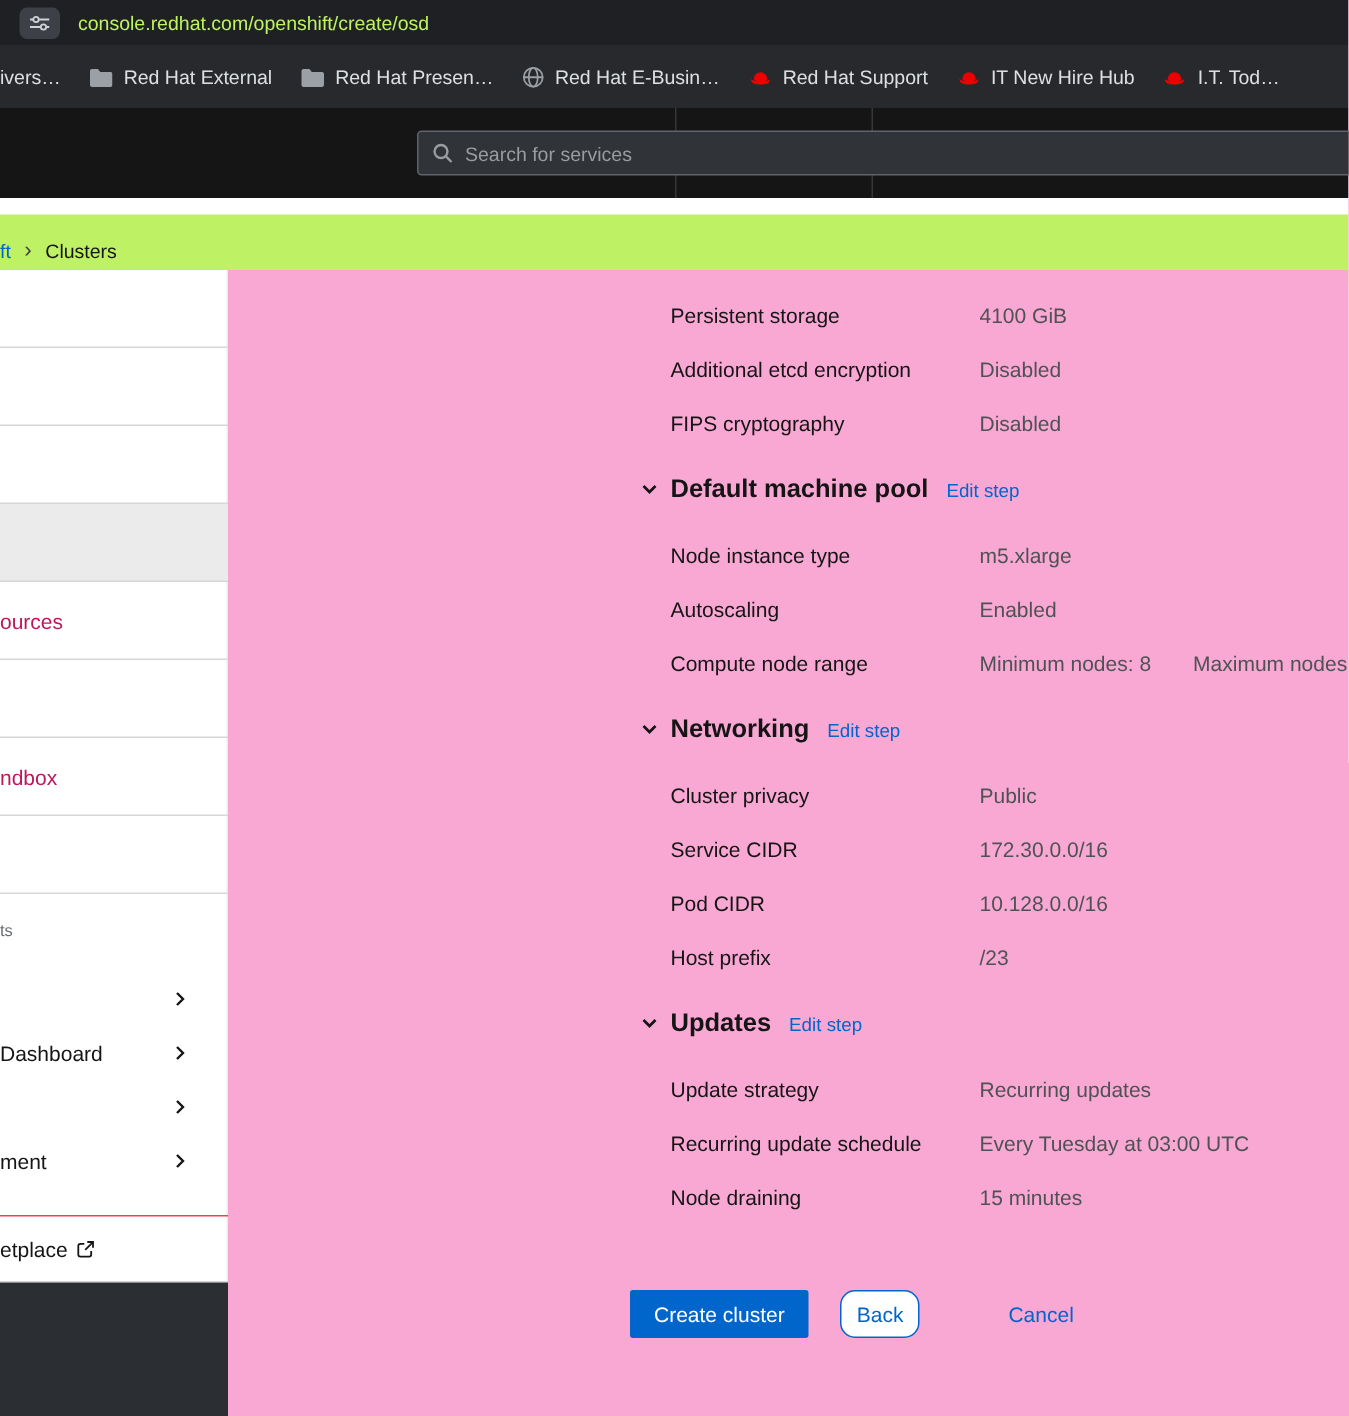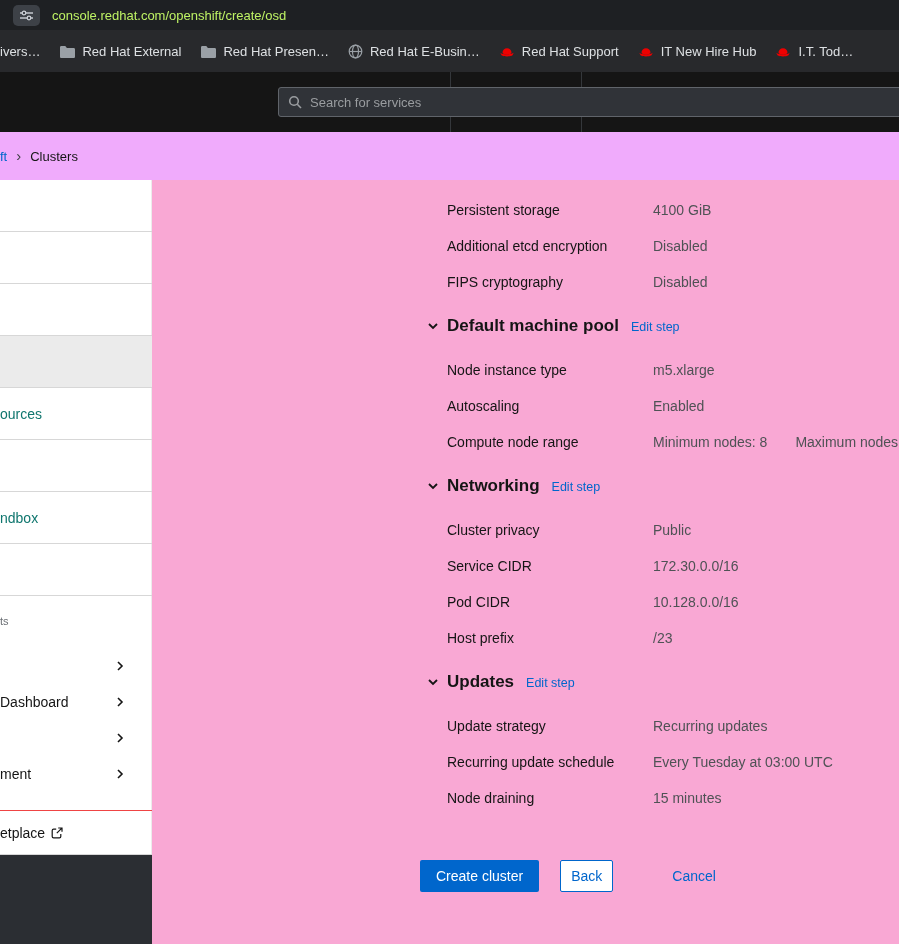--- a/index.html
+++ b/index.html
@@ -27,32 +27,32 @@
   .caret-down { width: 0; height: 0; border-left: 4px solid transparent; border-right: 4px solid transparent;
                 border-top: 5px solid #fff; margin-left: 30px; }
   .search-field { position: absolute; left: 278px; top: 15px; width: 660px; height: 30px;
                   background: #303338; border: 1px solid #60646a; border-radius: 3px;
                   display: flex; align-items: center; padding-left: 9px; gap: 8px; }
   .search-field input { flex: 1; background: transparent; border: none; outline: none;
                         color: #e8e8e8; font-size: 13px; font-family: "Liberation Sans", sans-serif; }
   .search-field input::placeholder { color: #9a9da0; }
 
   
-  .breadcrumb-bar { height: 48px; background: #f0abfc; display: flex; align-items: center; font-size: 13px; gap: 9px; }
+  .breadcrumb-bar { height: 48px; background: #bef264; display: flex; align-items: center; font-size: 13px; gap: 9px; margin-top: 11px; }
   .crumb-link { color: #0066cc; cursor: pointer; }
   .crumb-sep { color: #3c3f42; font-size: 15px; margin-top: -2px; }
   .crumb-current { color: #151515; }
 
   
   .page { position: absolute; top: 180px; left: 0; right: 0; bottom: 0; display: flex; }
 
   .sidebar { width: 152px; background: #fff; position: relative; flex-shrink: 0;
              box-shadow: inset -1px 0 0 #ececec; }
   .nav-item { height: 52px; border-bottom: 1px solid #d7d7d7; display: flex; align-items: center;
-              font-size: 14px; color: #0f766e; cursor: pointer; }
+              font-size: 14px; color: #be185d; cursor: pointer; }
   .nav-item.selected { background: #ebebeb; }
   .nav-section-label { margin-top: 16px; height: 18px; font-size: 11px; color: #6a6e73;
                        display: flex; align-items: center; }
   .nav-groups { margin-top: 18px; }
   .nav-group-item { height: 36px; display: flex; align-items: center; position: relative;
                     font-size: 14px; color: #151515; cursor: pointer; }
   .nav-chev { position: absolute; right: 27px; top: 12px; }
   .nav-marketplace { margin-top: 18px; height: 45px; border-top: 1px solid #ef4444; border-bottom: 1px solid #d7d7d7;
                      display: flex; align-items: center; gap: 6px; font-size: 14px; color: #151515; cursor: pointer; }
   .sidebar-dark { position: absolute; left: 0; right: 0; bottom: 0; height: 89px; background: #2b2e33; }
@@ -65,21 +65,21 @@
   .dl-row .dd { color: #4f5255; display: flex; gap: 28px; white-space: nowrap; }
   .section-head { display: flex; align-items: center; margin: 8px 0; height: 36px; padding-left: 275px; }
   .section-toggle { width: 12px; height: 12px; margin-right: 8px; cursor: pointer; display: flex; align-items: center; }
   .title-wrap { display: flex; align-items: baseline; gap: 12px; }
   .section-title { font-size: 17px; font-weight: bold; color: #151515; }
   .edit-link { font-size: 12.5px; color: #0066cc; cursor: pointer; text-decoration: none; }
 
   .wizard-footer { margin-top: 44px; padding-left: 268px; display: flex; align-items: center; }
   .btn { font-family: "Liberation Sans", sans-serif; font-size: 14px; cursor: pointer; }
   .btn-primary { background: #0066cc; color: #fff; border: none; border-radius: 2px; padding: 8px 16px; }
-  .btn-secondary { background: #fff; color: #0066cc; border: 1px solid #0066cc; border-radius: 2px;
+  .btn-secondary { background: #fff; color: #0066cc; border: 1px solid #0066cc; border-radius: 10px;
                    padding: 7px 10px; margin-left: 21px; }
   .btn-link { background: none; border: none; color: #0066cc; margin-left: 55px; padding: 8px 4px; }
 
   .icon { display: inline-flex; flex-shrink: 0; }
 </style>
 </head>
 <body>
 
 <div class="browser-top">
   <span class="omni-icon">

